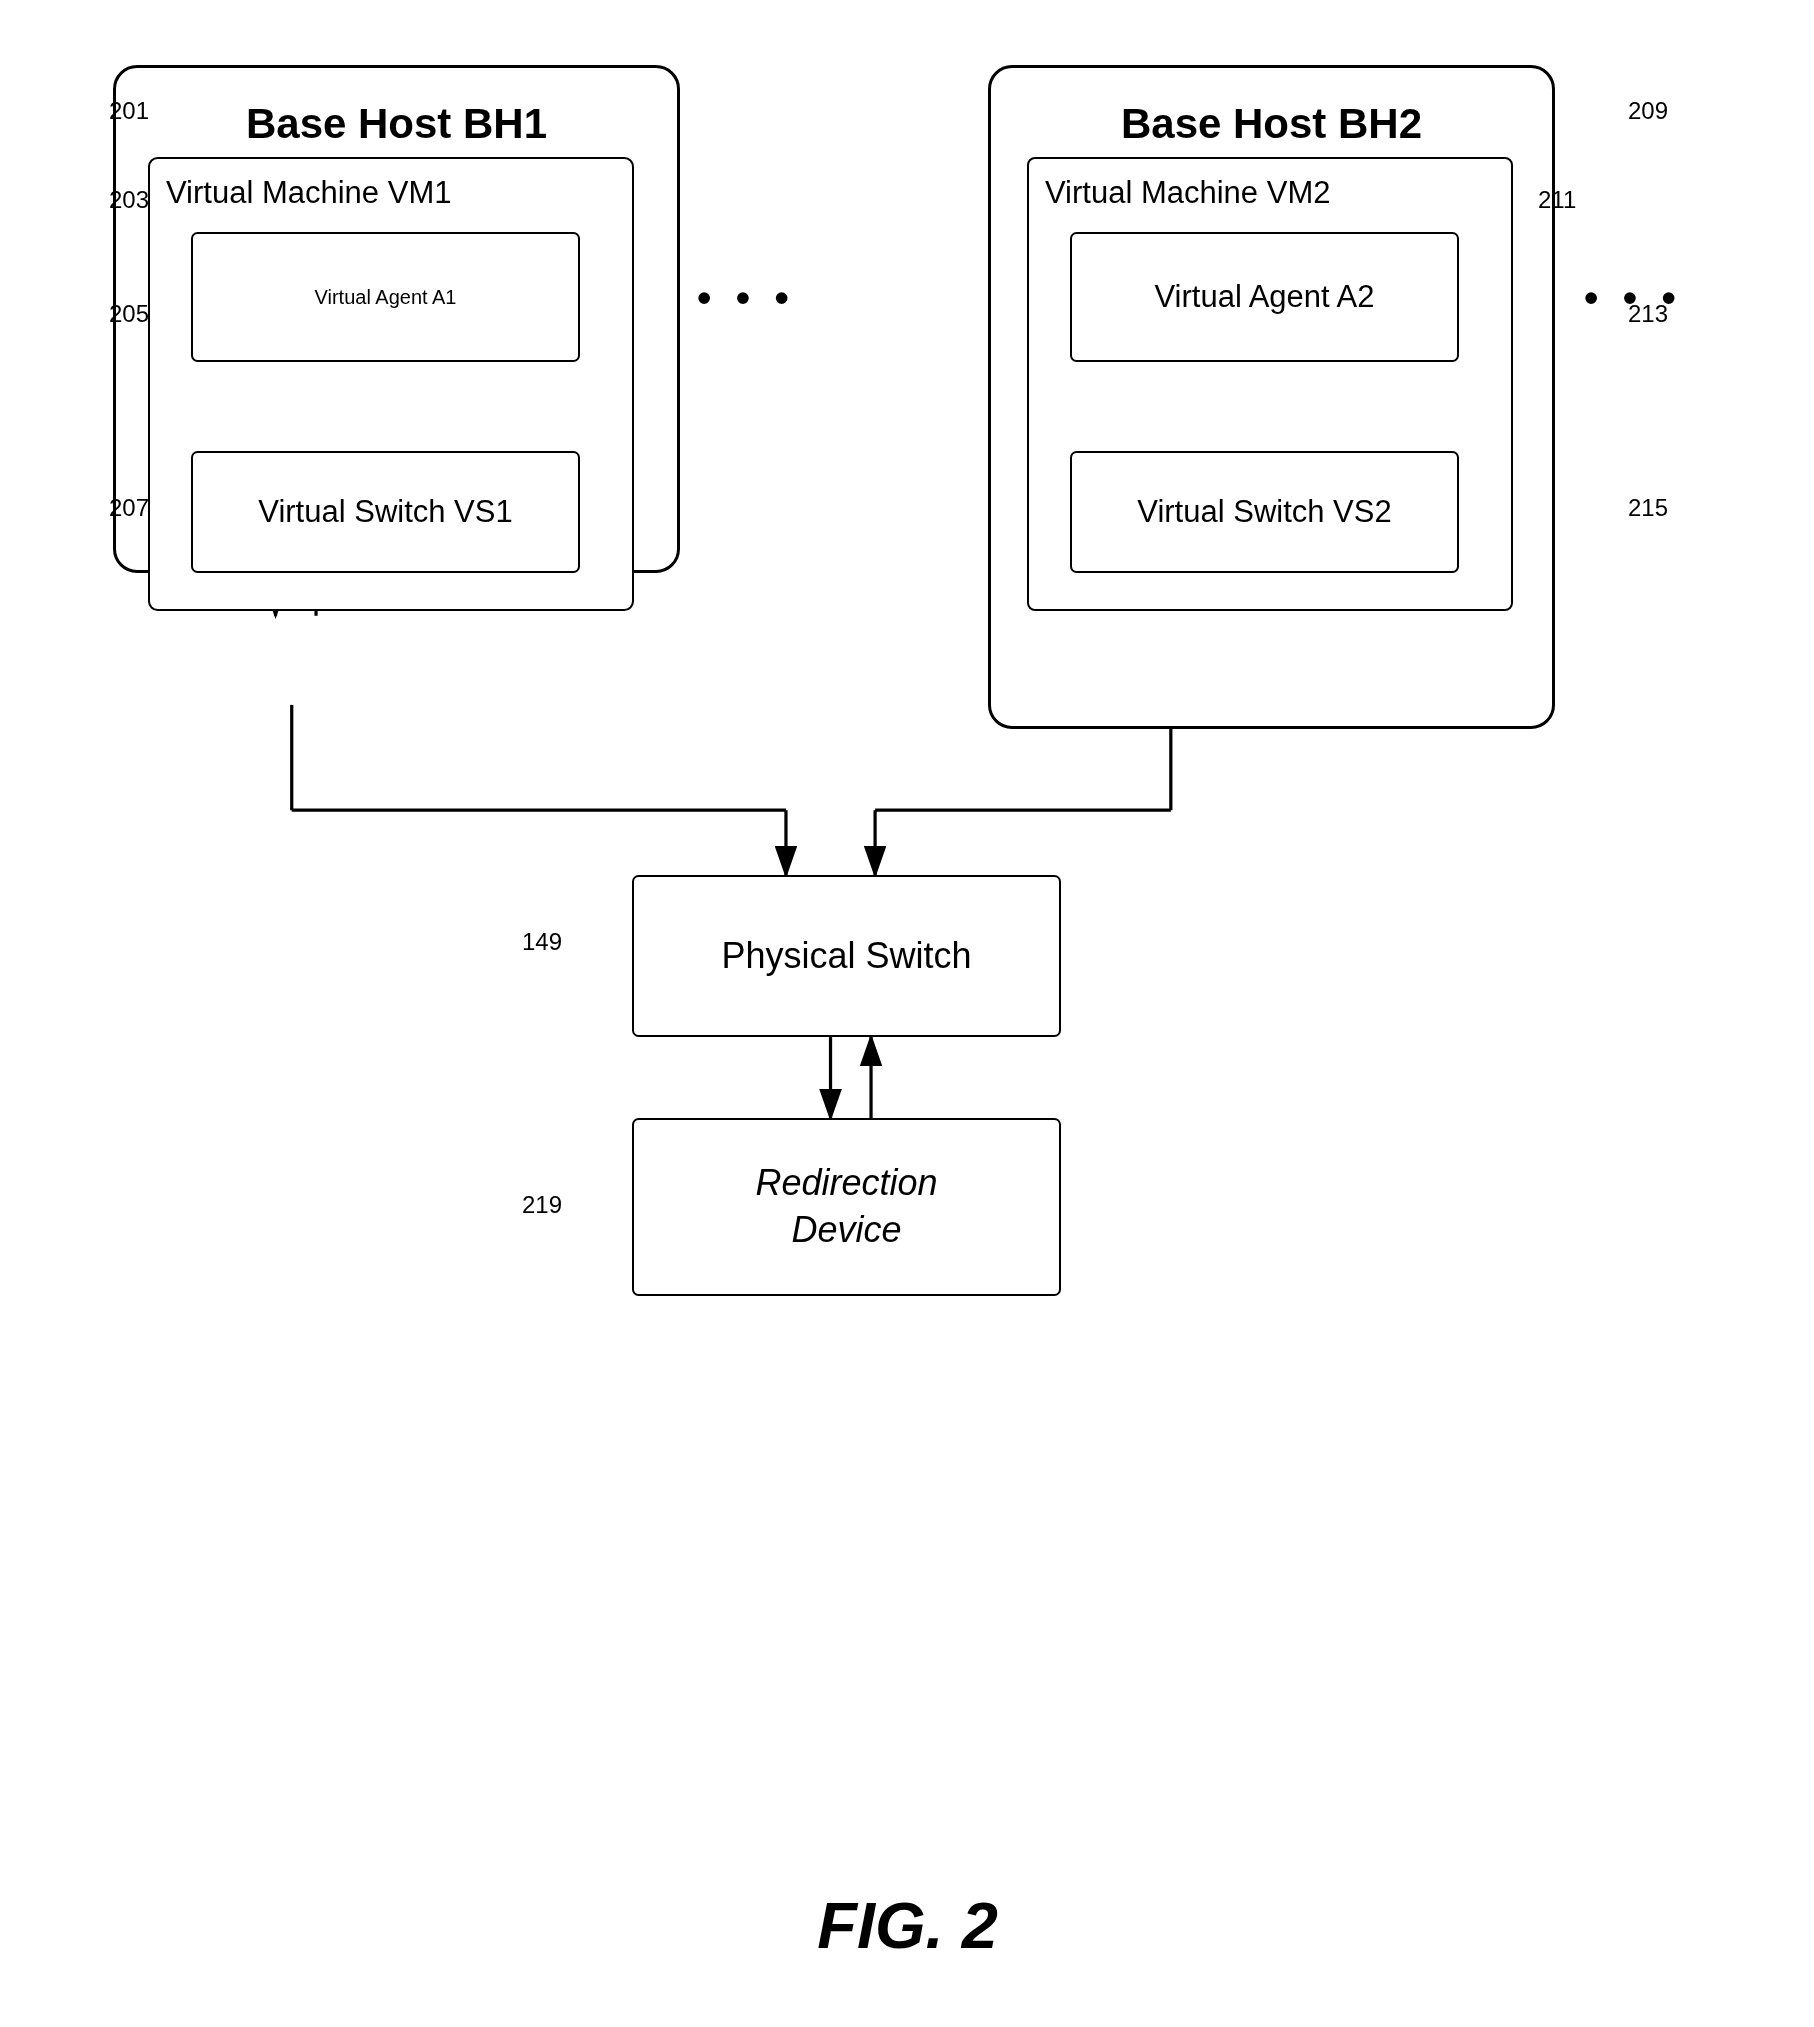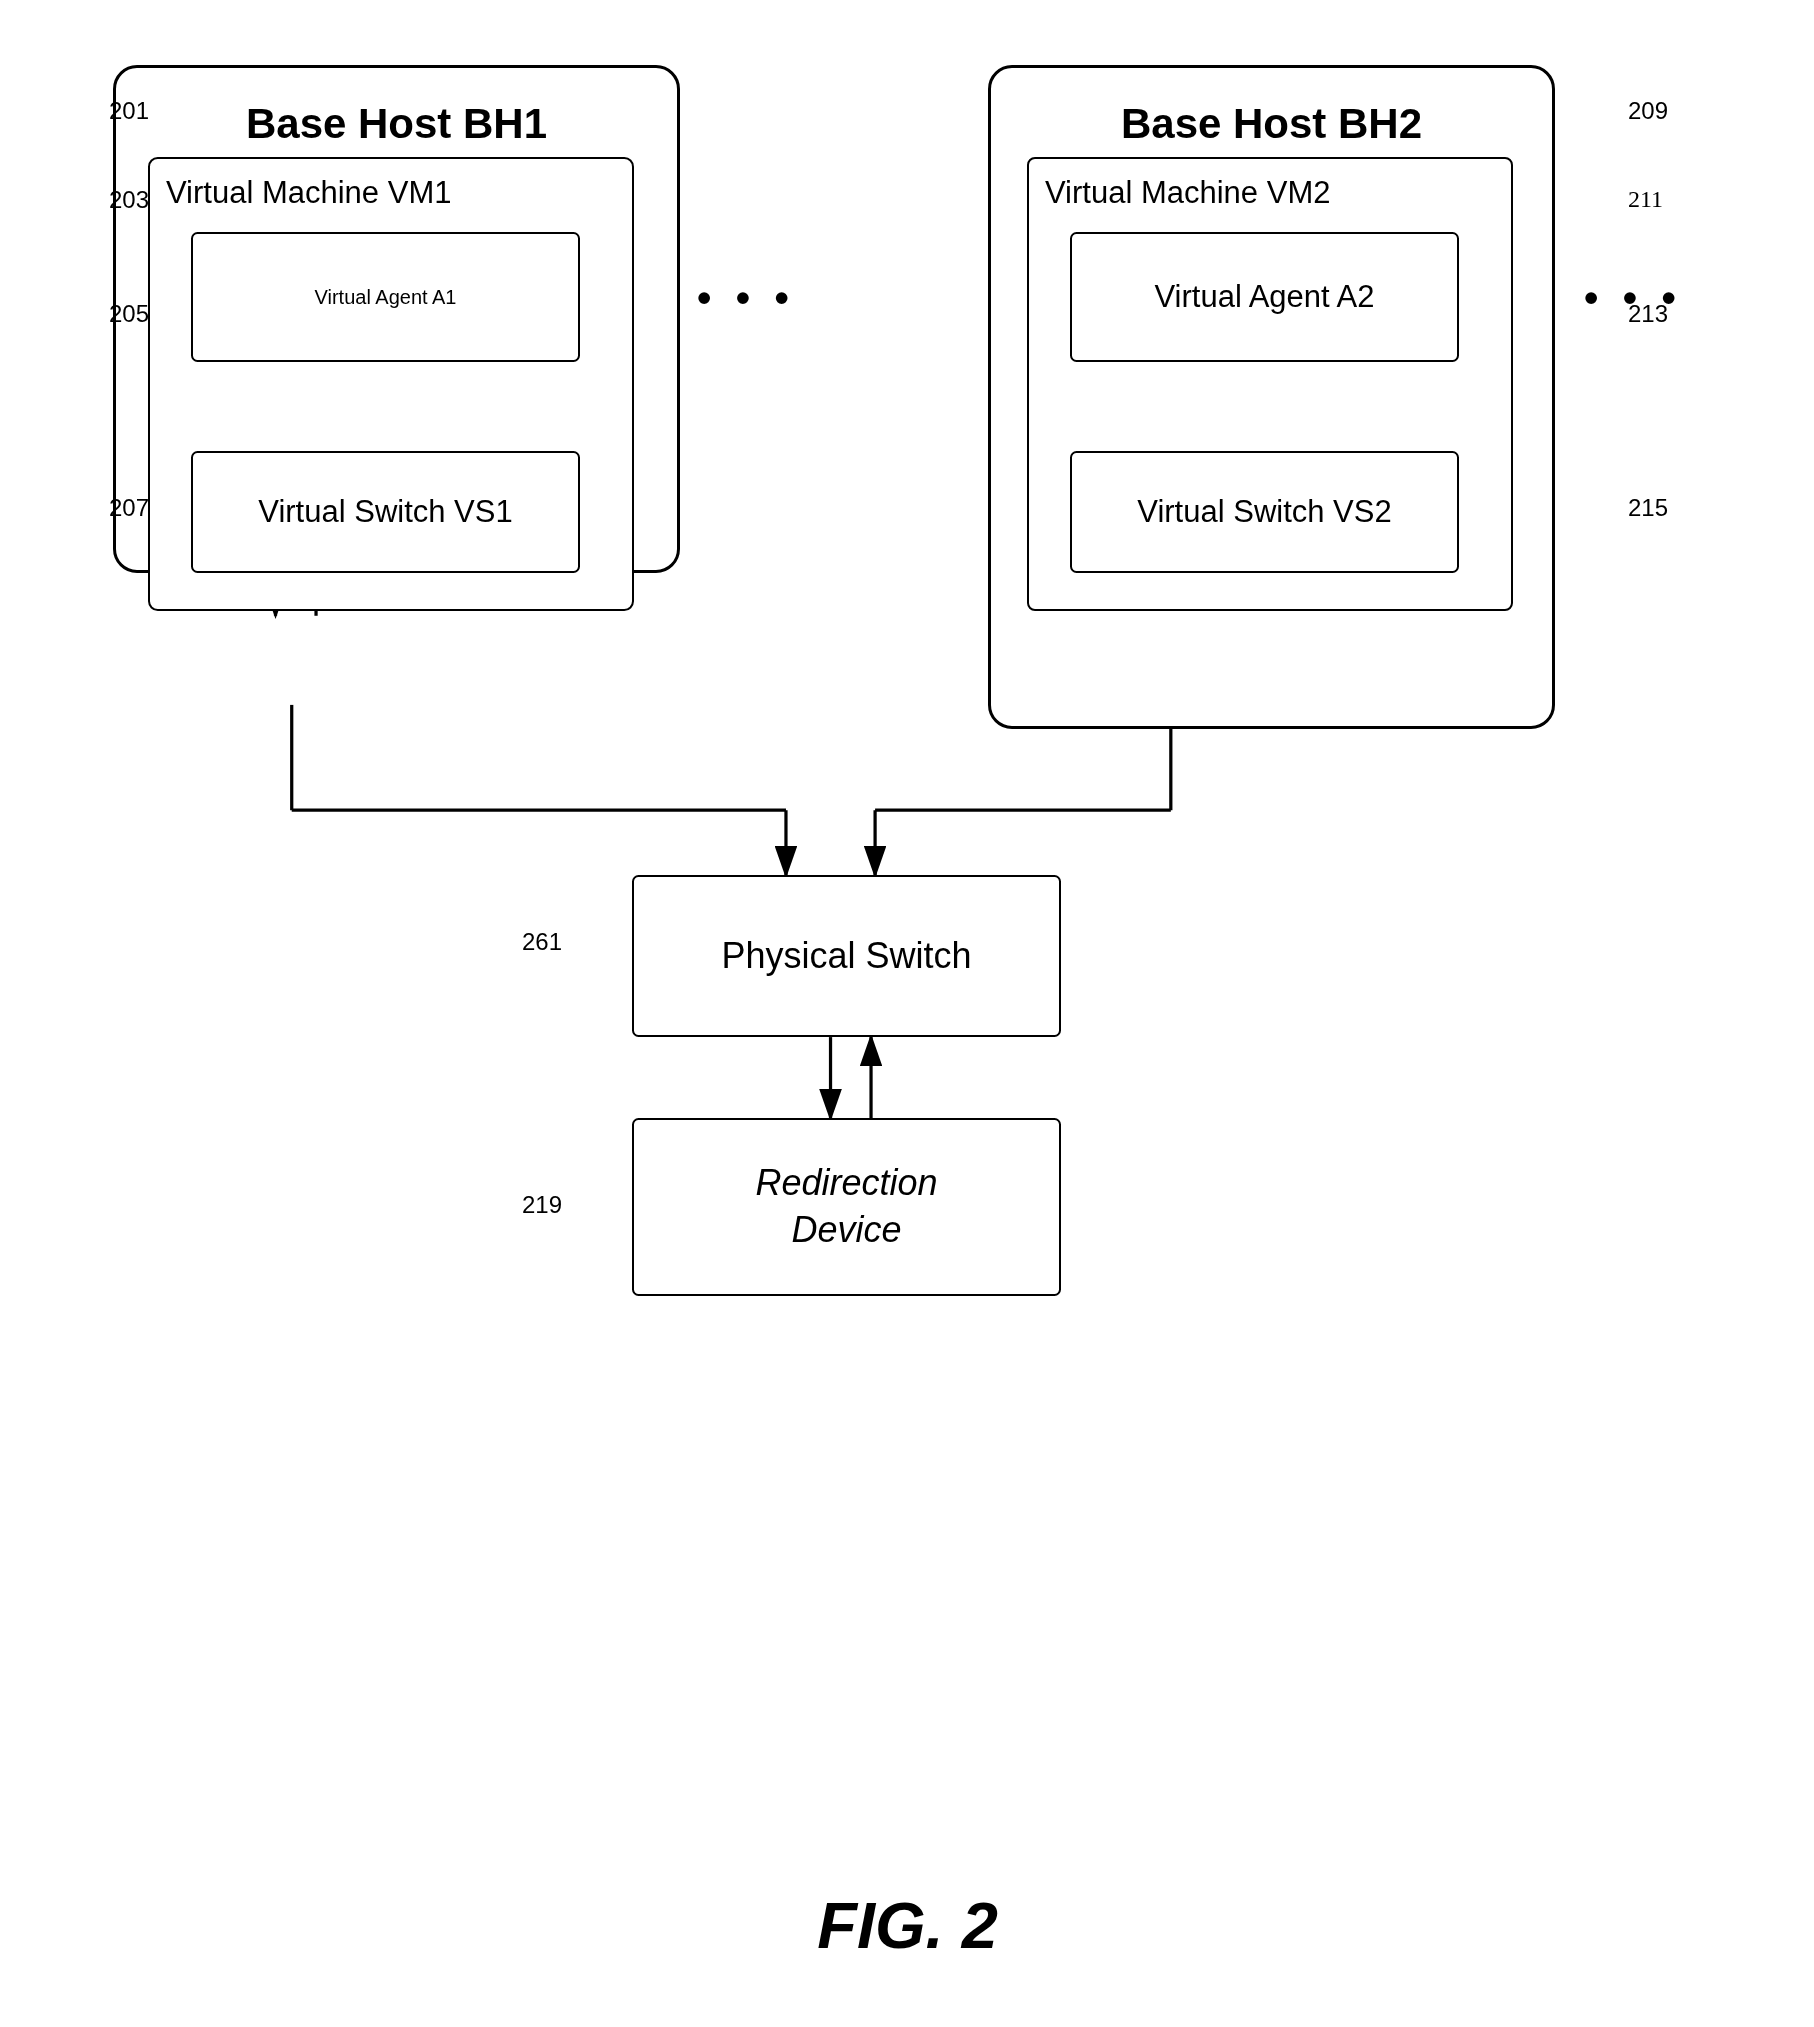--- a/index.html
+++ b/index.html
@@ -144,30 +144,30 @@
       <span style="font-size:31px;">Virtual Agent A2</span>
     </div>
 
     <div class="inner-box" style="left:41px; top:292px; width:389px; height:122px;">
       <span style="font-size:31px;">Virtual Switch VS2</span>
     </div>
   </div>
 </div>
 
 <span class="ref-num" style="left:1584px; top:97px;">209</span>
-<span class="ref-num" style="left:1584px; top:186px;font-family:Liberation Serif, serif;">211</span>
+<span class="ref-num" style="left:1494px; top:186px;">211</span>
 <span class="ref-num" style="left:1584px; top:300px;">213</span>
 <span class="ref-num" style="left:1584px; top:494px;">215</span>
 
 <div class="ellipsis" style="left:1584px; top:275px;">• • •</div>
 
 <div class="inner-box" style="position:absolute; left:632px; top:875px; width:429px; height:162px;">
   <span style="font-size:36px; font-weight:normal;">Physical Switch</span>
 </div>
-<span class="ref-num" style="left:478px; top:928px;">261</span>
+<span class="ref-num" style="left:478px; top:928px;">149</span>
 
 <div class="inner-box" style="position:absolute; left:632px; top:1118px; width:429px; height:178px;">
   <span style="font-size:36px; font-weight:normal; text-align:center; white-space:pre-line; line-height:1.3;font-style:italic;">Redirection
 Device</span>
 </div>
 <span class="ref-num" style="left:478px; top:1191px;">219</span>
 
 <div class="fig-caption" style="position:absolute; bottom:65px; left:50%; transform:translateX(-50%); font-size:65px; font-weight:bold; font-style:italic;">FIG. 2</div>
 
 

